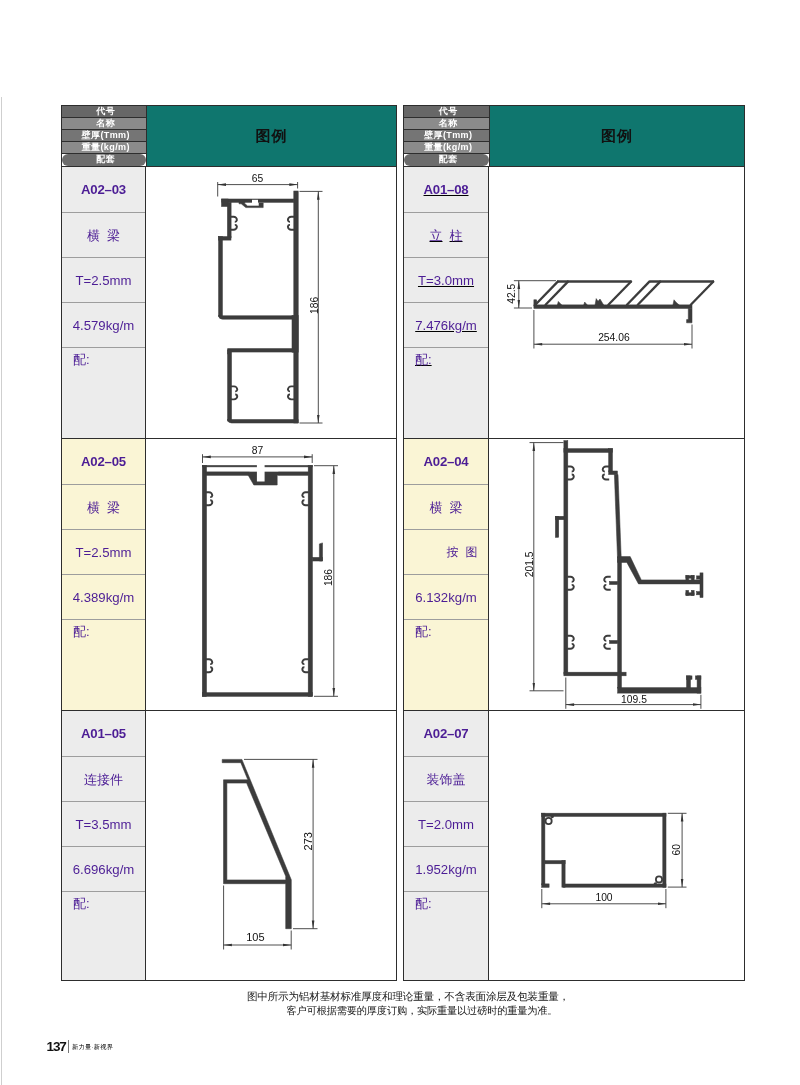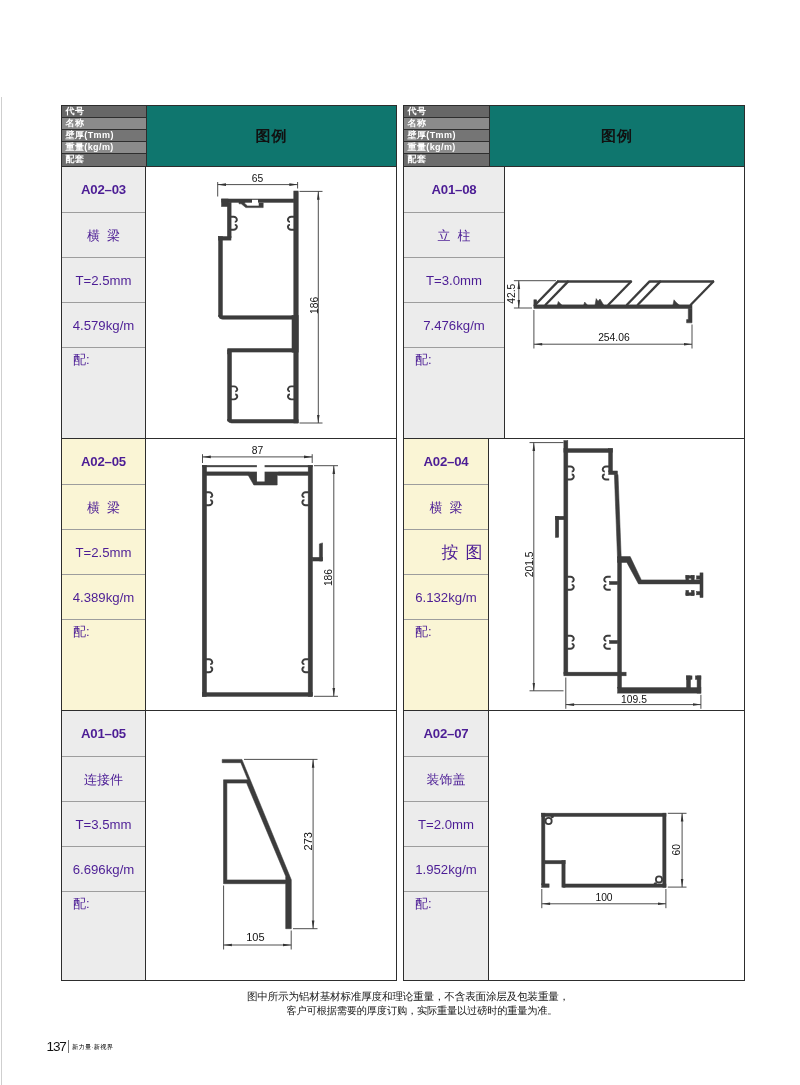--- a/index.html
+++ b/index.html
@@ -2,22 +2,22 @@
 <html><head>
 <meta charset="utf-8">
 <style>
   html,body{margin:0;padding:0;background:#fff;}
   *{box-sizing:border-box;}
   .page{position:relative;width:800px;height:1085px;background:#fff;overflow:hidden;
         font-family:"Liberation Sans",sans-serif;}
   .tbl{position:absolute;top:105px;height:876px;border:1.4px solid #2d2d2d;background:#fff;}
   .hdr{position:absolute;top:0;left:0;height:60px;}
   .hrow{width:100%;color:#fff;font-weight:bold;font-size:9px;padding-left:3.5px;
-        letter-spacing:0.4px;border-bottom:1.3px solid #2e2e2e;height:12px;line-height:10.8px;}
-  .hrow:last-child{border-bottom:none;}
+        letter-spacing:0.4px;border-bottom:1.3px solid #2e2e2e;height:12px;line-height:10.8px;text-align:center;}
+  .hrow:last-child{border-bottom:none;border-radius:6px;}
   .legend{position:absolute;top:0;height:60px;background:#0f766e;border-left:1px solid #2d2d2d;
           display:flex;align-items:center;justify-content:center;
           font-size:15px;font-weight:bold;color:#111;letter-spacing:1px;}
   .sec{position:absolute;left:0;right:0;border-top:1px solid #2d2d2d;}
   .lc{position:absolute;left:0;top:0;bottom:0;border-right:1px solid #2d2d2d;}
   .lrow{width:100%;text-align:center;border-bottom:1px solid #9d9d9d;color:#4c1d95;}
   .r1{height:46px;line-height:46px;font-weight:bold;font-size:13.2px;letter-spacing:-0.2px;}
   .r2{height:45px;line-height:45px;font-size:13px;}
   .r3{height:45px;line-height:45px;font-size:13.2px;}
   .r4{height:45px;line-height:45px;font-size:13.2px;}
@@ -84,34 +84,34 @@
       <div class="hrow" style="background:#676767;">代号</div>
       <div class="hrow" style="background:#8b8b8b;">名称</div>
       <div class="hrow" style="background:#757575;">壁厚(Tmm)</div>
       <div class="hrow" style="background:#8b8b8b;">重量(kg/m)</div>
       <div class="hrow" style="background:#6c6c6c;">配套</div>
     </div>
 
     <div class="legend" style="left:85px;right:0;">图例</div>
 
     <div class="sec" style="top:60px;height:272px;">
-      <div class="lc gray" style="width:101px;">
+      <div class="lc gray" style="width:85px;text-decoration:underline;">
         <div class="lrow r1">A01–08</div>
         <div class="lrow r2">立<span style="display:inline-block;width:7px"></span>柱</div>
         <div class="lrow r3">T=3.0mm</div>
         <div class="lrow r4">7.476kg/m</div>
         <div class="lrow r5">配:</div>
       </div>
     </div>
 
     <div class="sec" style="top:332px;height:272px;">
       <div class="lc cream" style="width:85px;">
         <div class="lrow r1">A02–04</div>
         <div class="lrow r2">横<span style="display:inline-block;width:7px"></span>梁</div>
-        <div class="lrow r3" style="font-size:17px;padding-left:32px;">按<span style="display:inline-block;width:7px"></span>图</div>
+        <div class="lrow r3" style="font-size:12px;padding-left:32px;">按<span style="display:inline-block;width:7px"></span>图</div>
         <div class="lrow r4">6.132kg/m</div>
         <div class="lrow r5">配:</div>
       </div>
     </div>
 
     <div class="sec" style="top:604px;height:270px;">
       <div class="lc gray" style="width:85px;">
         <div class="lrow r1">A02–07</div>
         <div class="lrow r2">装饰盖</div>
         <div class="lrow r3">T=2.0mm</div>
@@ -119,21 +119,21 @@
         <div class="lrow r5">配:</div>
       </div>
     </div>
   </div>
 
   <div class="foot">
     <div>图中所示为铝材基材标准厚度和理论重量，不含表面涂层及包装重量，</div>
     <div style="transform:translateX(14px) scale(0.965);">客户可根据需要的厚度订购，实际重量以过磅时的重量为准。</div>
   </div>
 
-  <div style="position:absolute;left:46.5px;top:1039px;font-size:13.5px;font-weight:normal;color:#111;letter-spacing:-1.1px;">137</div>
+  <div style="position:absolute;left:46.5px;top:1039px;font-size:13.5px;font-weight:bold;color:#111;letter-spacing:-1.1px;">137</div>
 
   <div style="position:absolute;left:68.3px;top:1039.5px;width:1.2px;height:13px;background:#777;"></div>
 
   <div style="position:absolute;left:71.5px;top:1042.5px;font-size:8px;color:#000;letter-spacing:0.3px;transform:scale(0.78);transform-origin:0 0;">新力量·新视界</div>
 
   <svg width="800" height="1085" viewBox="0 0 800 1085">
     <defs>
       <marker id="ae" markerWidth="10" markerHeight="8" refX="8.3" refY="4" orient="auto" markerUnits="userSpaceOnUse">
         <path d="M0,2.7 L8.5,4 L0,5.3 Z" fill="#333"></path>
       </marker>

